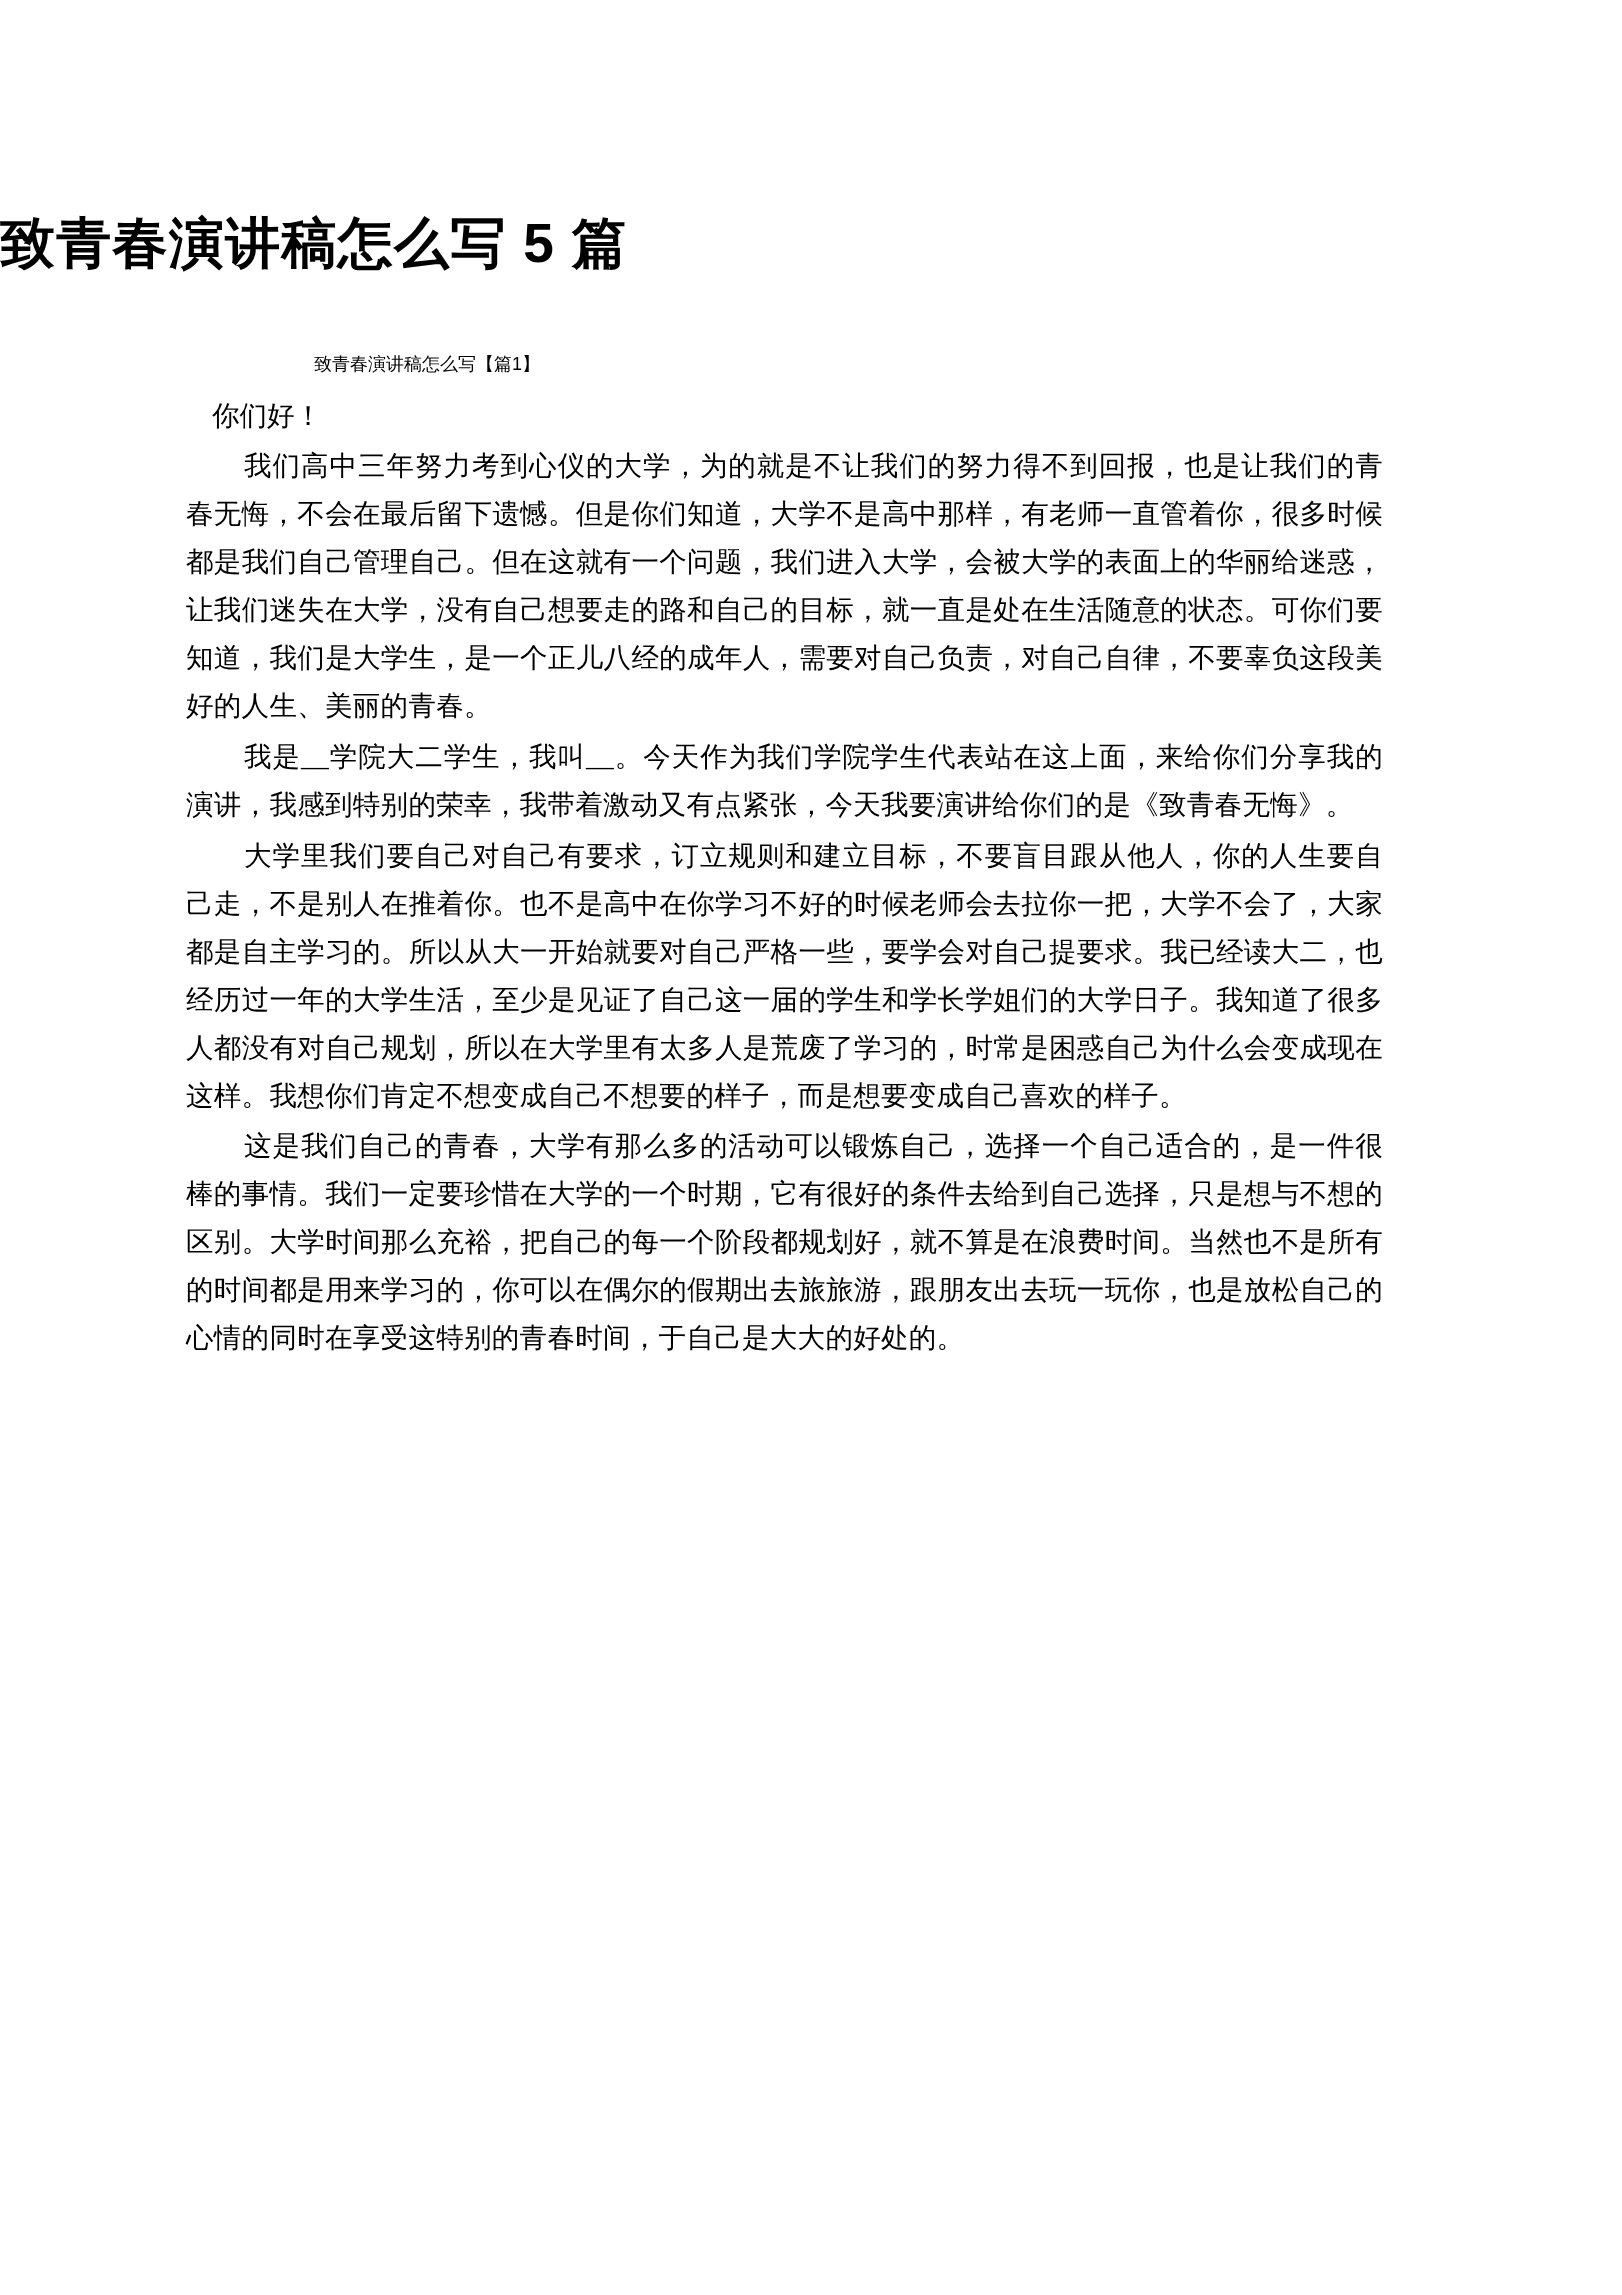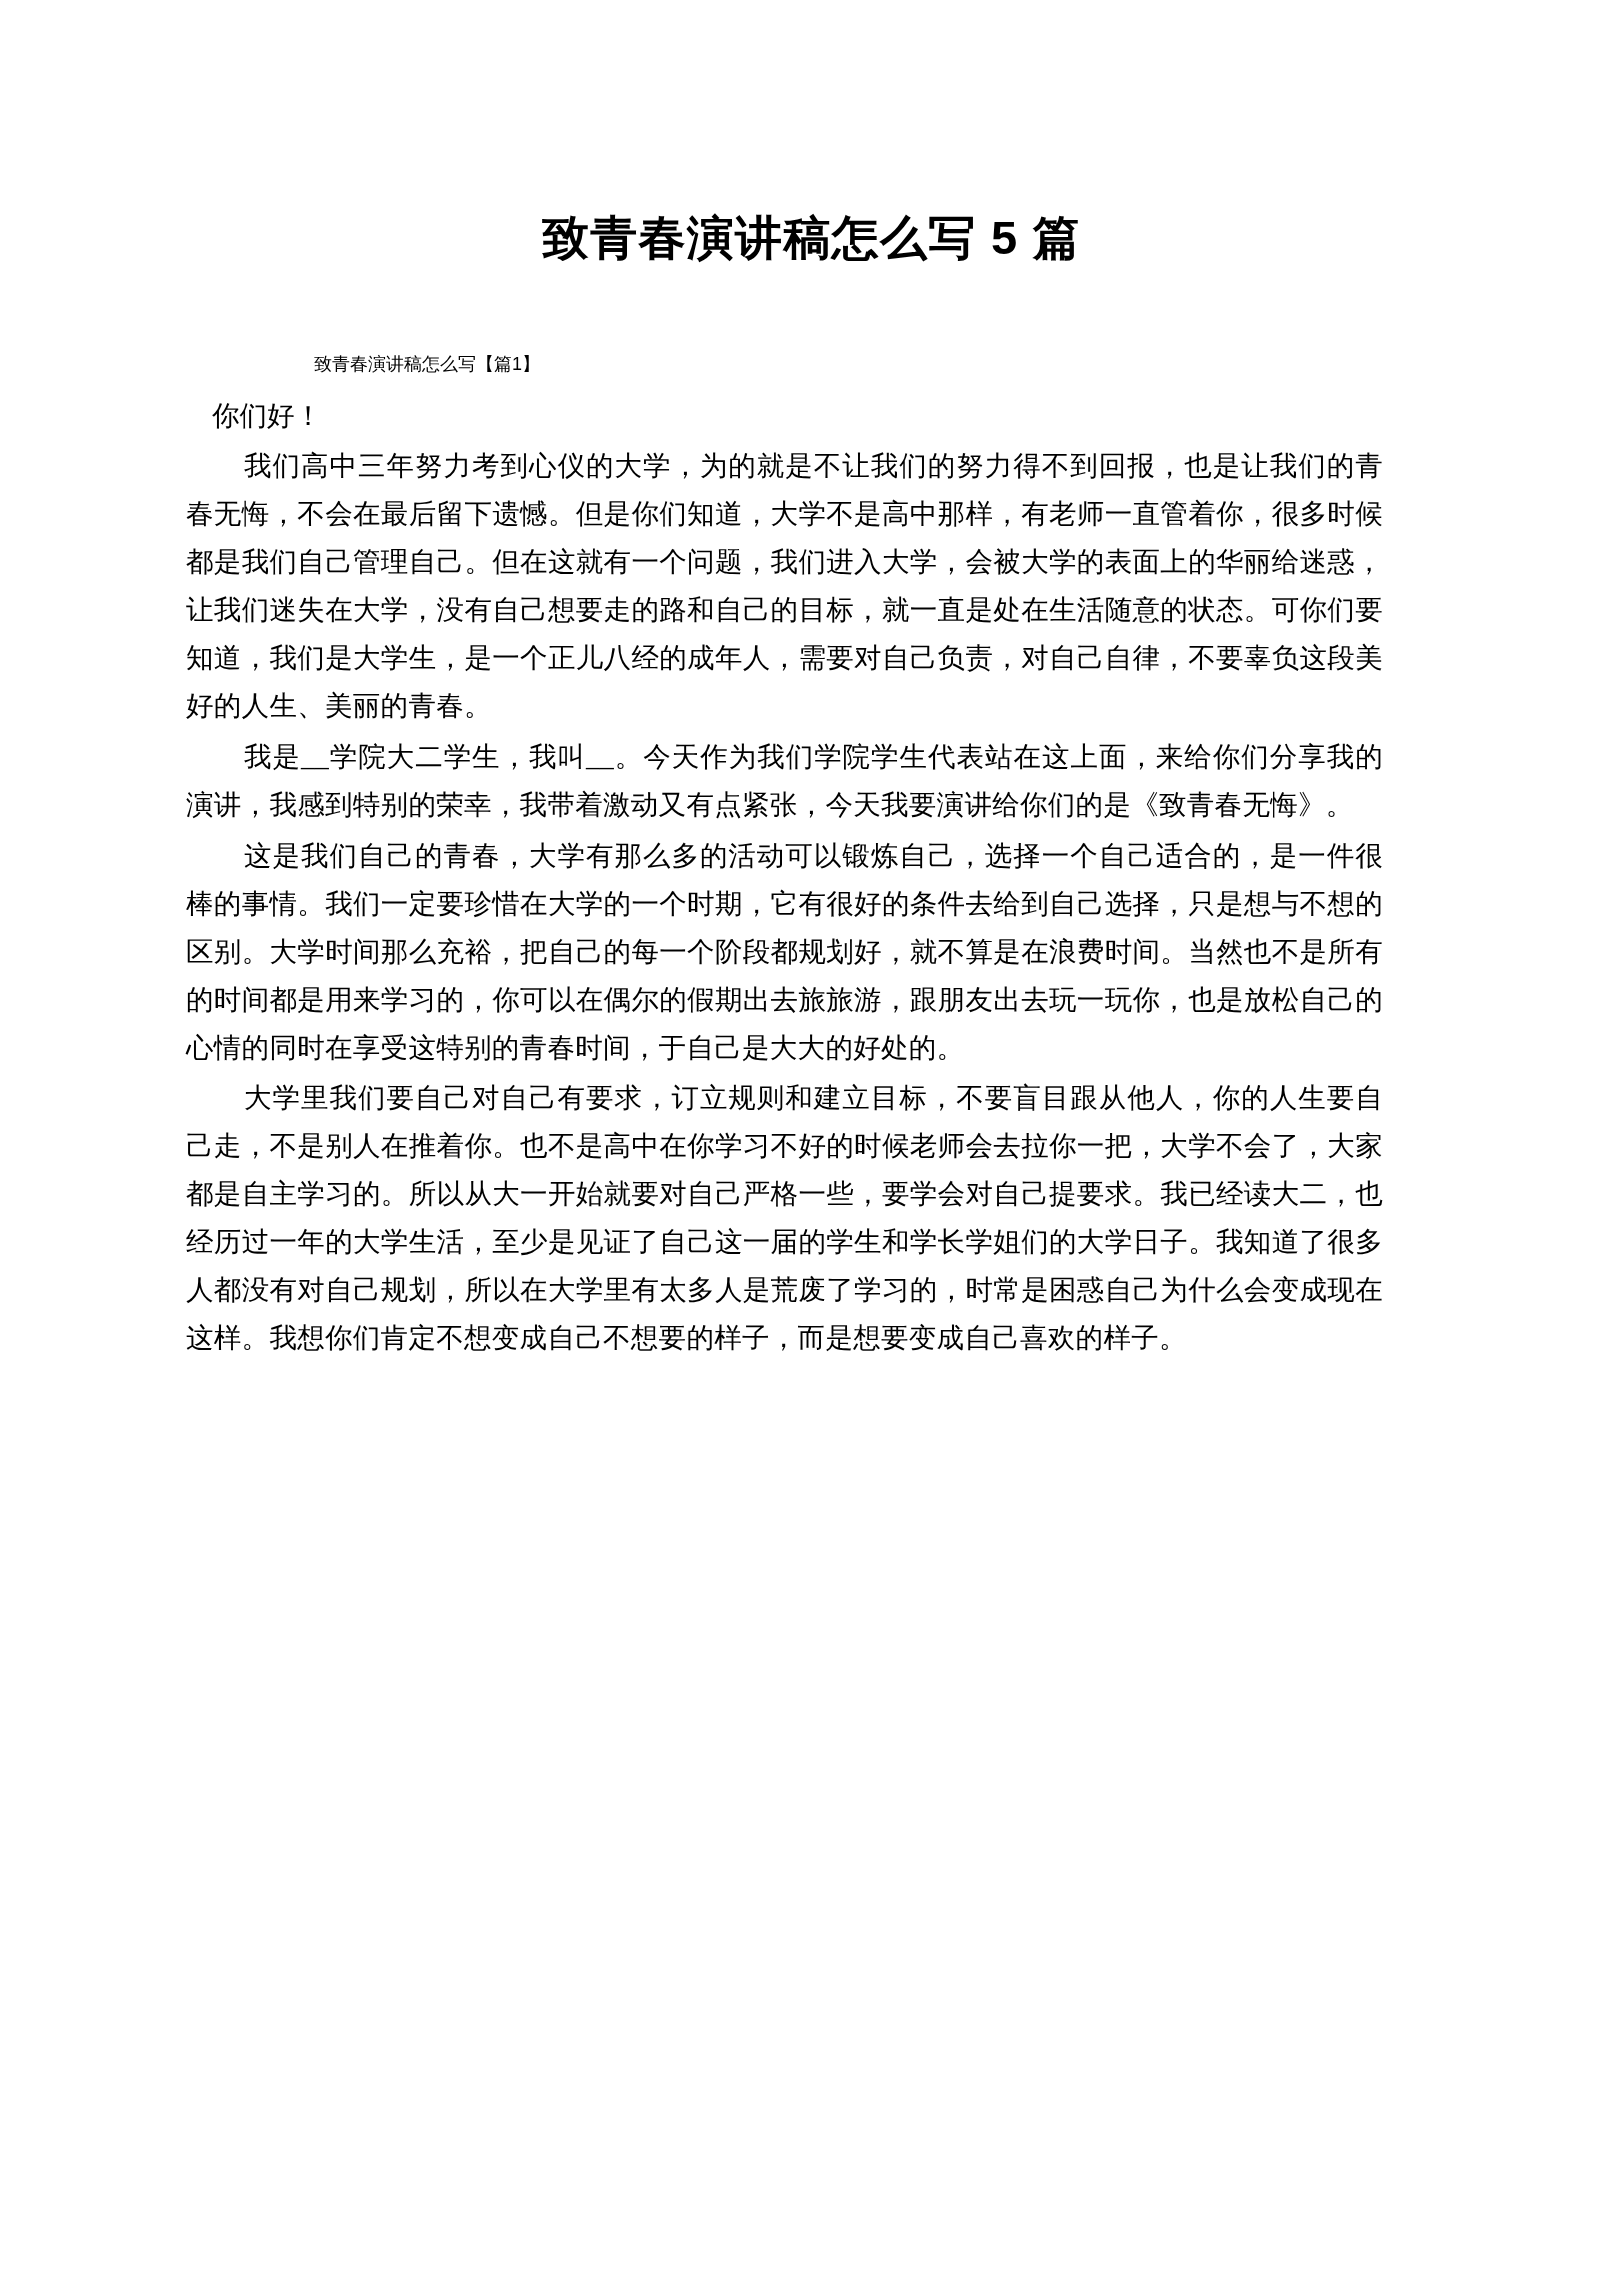--- a/index.html
+++ b/index.html
@@ -19,24 +19,23 @@
     width: 1623px;
     height: 2295px;
     background: #ffffff;
     box-sizing: border-box;
   }
   .doc-title {
     position: absolute;
     top: 175px;
     left: 0;
     width: 1623px;
-    text-align: center;
     font-family: "Liberation Sans", "DejaVu Sans", sans-serif;
     font-weight: bold;
-    font-size: 47px;
+    font-size: 55px;
     line-height: 63px;
     letter-spacing: 1.3px;
     color: #000000;
   }
   .content {
     position: absolute;
     top: 340px;
     left: 186px;
     width: 1197px;
   }
@@ -83,19 +82,19 @@
 
     <p class="section-heading">致青春演讲稿怎么写【篇1】</p>
 
 
     <p class="greeting">你们好！</p>
 
     <p class="para">我们高中三年努力考到心仪的大学，为的就是不让我们的努力得不到回报，也是让我们的青春无悔，不会在最后留下遗憾。但是你们知道，大学不是高中那样，有老师一直管着你，很多时候都是我们自己管理自己。但在这就有一个问题，我们进入大学，会被大学的表面上的华丽给迷惑，让我们迷失在大学，没有自己想要走的路和自己的目标，就一直是处在生活随意的状态。可你们要知道，我们是大学生，是一个正儿八经的成年人，需要对自己负责，对自己自律，不要辜负这段美好的人生、美丽的青春。</p>
 
     <p class="para">我是__学院大二学生，我叫__。今天作为我们学院学生代表站在这上面，来给你们分享我的演讲，我感到特别的荣幸，我带着激动又有点紧张，今天我要演讲给你们的是《致青春无悔》。</p>
 
+    <p class="para">大学里我们要自己对自己有要求，订立规则和建立目标，不要盲目跟从他人，你的人生要自己走，不是别人在推着你。也不是高中在你学习不好的时候老师会去拉你一把，大学不会了，大家都是自主学习的。所以从大一开始就要对自己严格一些，要学会对自己提要求。我已经读大二，也经历过一年的大学生活，至少是见证了自己这一届的学生和学长学姐们的大学日子。我知道了很多人都没有对自己规划，所以在大学里有太多人是荒废了学习的，时常是困惑自己为什么会变成现在这样。我想你们肯定不想变成自己不想要的样子，而是想要变成自己喜欢的样子。</p>
+
     <p class="para">这是我们自己的青春，大学有那么多的活动可以锻炼自己，选择一个自己适合的，是一件很棒的事情。我们一定要珍惜在大学的一个时期，它有很好的条件去给到自己选择，只是想与不想的区别。大学时间那么充裕，把自己的每一个阶段都规划好，就不算是在浪费时间。当然也不是所有的时间都是用来学习的，你可以在偶尔的假期出去旅旅游，跟朋友出去玩一玩你，也是放松自己的心情的同时在享受这特别的青春时间，于自己是大大的好处的。</p>
-
-    <p class="para">大学里我们要自己对自己有要求，订立规则和建立目标，不要盲目跟从他人，你的人生要自己走，不是别人在推着你。也不是高中在你学习不好的时候老师会去拉你一把，大学不会了，大家都是自主学习的。所以从大一开始就要对自己严格一些，要学会对自己提要求。我已经读大二，也经历过一年的大学生活，至少是见证了自己这一届的学生和学长学姐们的大学日子。我知道了很多人都没有对自己规划，所以在大学里有太多人是荒废了学习的，时常是困惑自己为什么会变成现在这样。我想你们肯定不想变成自己不想要的样子，而是想要变成自己喜欢的样子。</p>
 
   </div>
 </div>
 
 
 </body></html>

